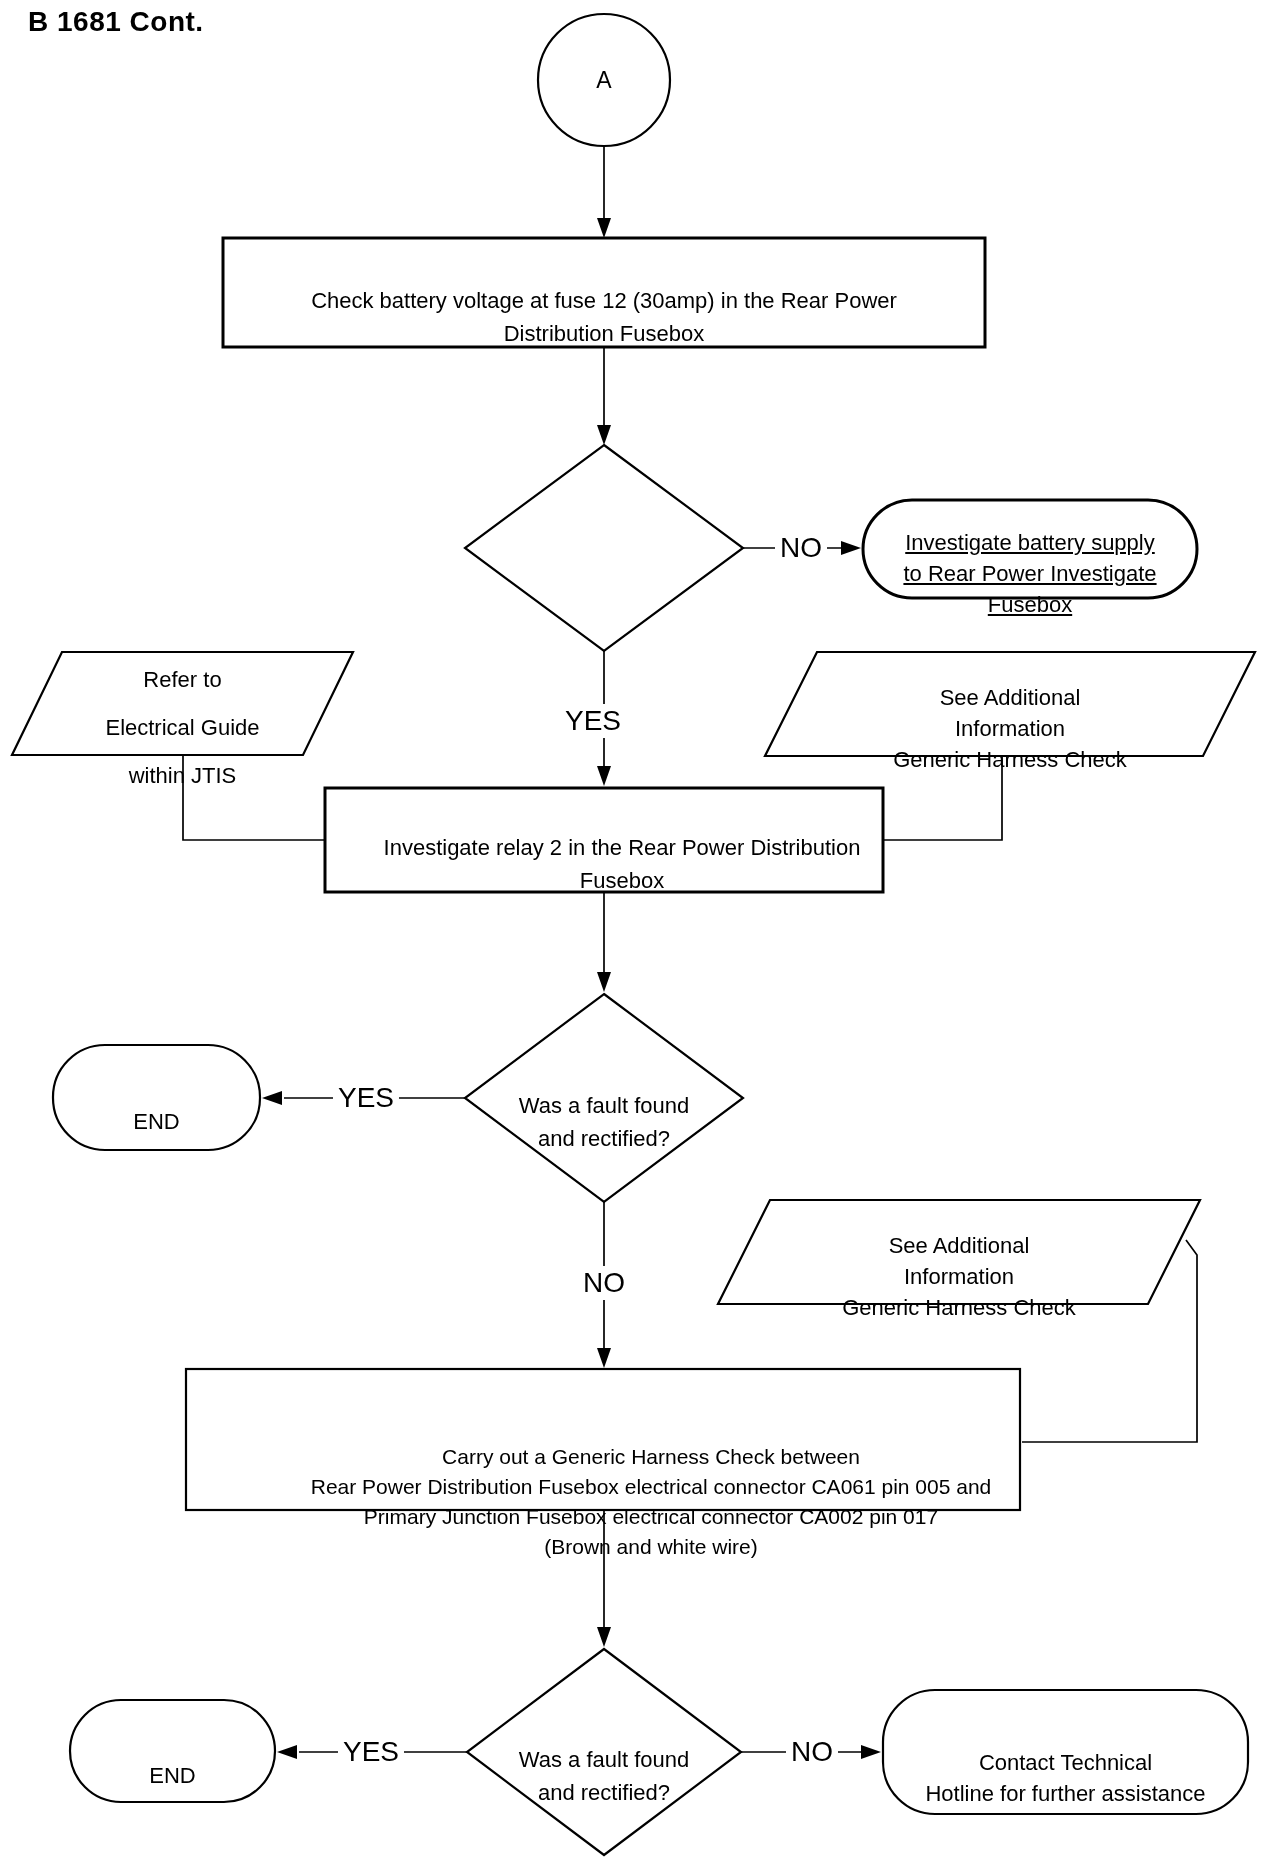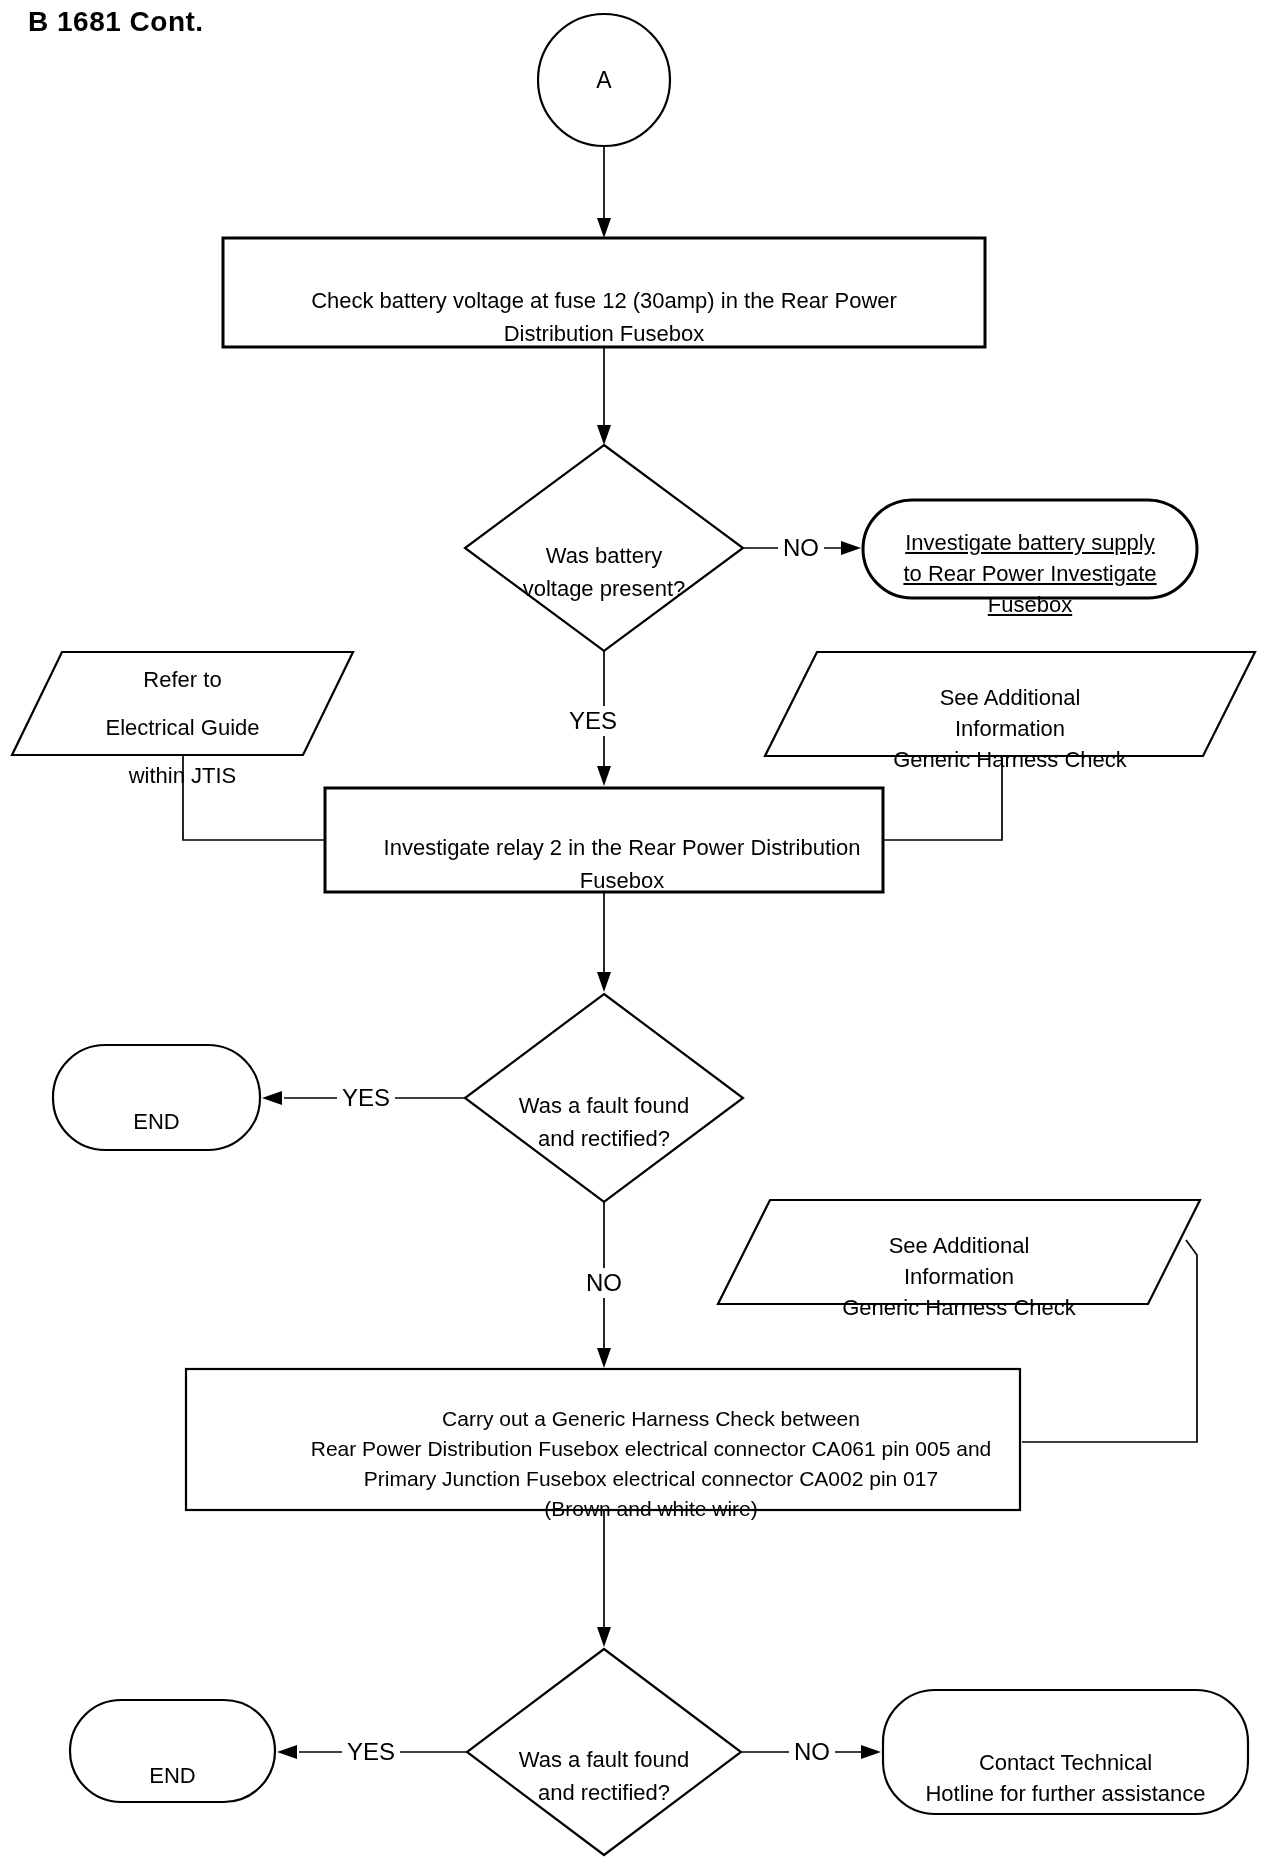--- a/index.html
+++ b/index.html
@@ -34,21 +34,21 @@
   }
   .txt.small-lh { line-height: 31px; }
   .txt.rect3-lh { line-height: 30px; font-size: 21px; }
 
   .edge-label {
     position: absolute;
     z-index: 2;
     transform: translate(-50%, -50%);
     background: #ffffff;
     padding: 1px 5px;
-    font-size: 24px;
+    font-size: 28px;
     white-space: nowrap;
   }
   #page-heading {
     position: absolute;
     left: 28px;
     top: 6px;
     z-index: 1;
     font-size: 28px;
     font-weight: bold;
     letter-spacing: 0.5px;
@@ -122,24 +122,20 @@
 
   <div id="page-heading">B 1681 Cont.</div>
 
   <div id="circle-a-label">A</div>
 
   <div class="txt" style="left:223px; top:238px; width:762px; height:109px;">
     <span>Check battery voltage at fuse 12 (30amp) in the Rear Power</span>
     <span>Distribution Fusebox</span>
   </div>
 
-  <div class="txt" style="left:466px; top:448px; width:276px; height:200px;">
-    <span>Was battery</span>
-    <span>voltage present?</span>
-  </div>
 
   <div class="txt small-lh" style="left:863px; top:500px; width:334px; height:98px;text-decoration:underline;">
     <span>Investigate battery supply</span>
     <span>to Rear Power Investigate</span>
     <span>Fusebox</span>
   </div>
 
   <div class="txt small-lh" style="left:12px; top:652px; width:341px; height:103px;gap:17px;">
     <span>Refer to</span>
     <span>Electrical Guide</span>
@@ -163,21 +159,21 @@
   </div>
 
   <div class="txt" style="left:53px; top:1045px; width:207px; height:105px;">END</div>
 
   <div class="txt small-lh" style="left:718px; top:1200px; width:482px; height:104px;">
     <span>See Additional</span>
     <span>Information</span>
     <span>Generic Harness Check</span>
   </div>
 
-  <div class="txt rect3-lh" style="left:186px; top:1369px; width:930px; height:141px;">
+  <div class="txt rect3-lh" style="left:186px; top:1407px; width:930px; height:141px;">
     <span>Carry out a Generic Harness Check between</span>
     <span>Rear Power Distribution Fusebox electrical connector CA061 pin 005 and</span>
     <span>Primary Junction Fusebox electrical connector CA002 pin 017</span>
     <span>(Brown and white wire)</span>
   </div>
 
   <div class="txt" style="left:467px; top:1649px; width:274px; height:206px;">
     <span>Was a fault found</span>
     <span>and rectified?</span>
   </div>

